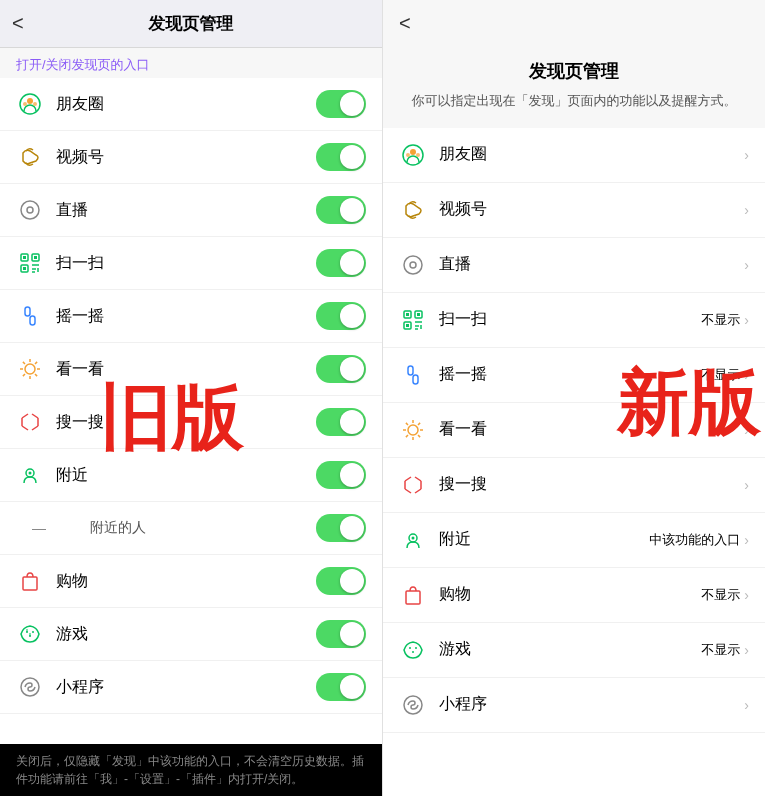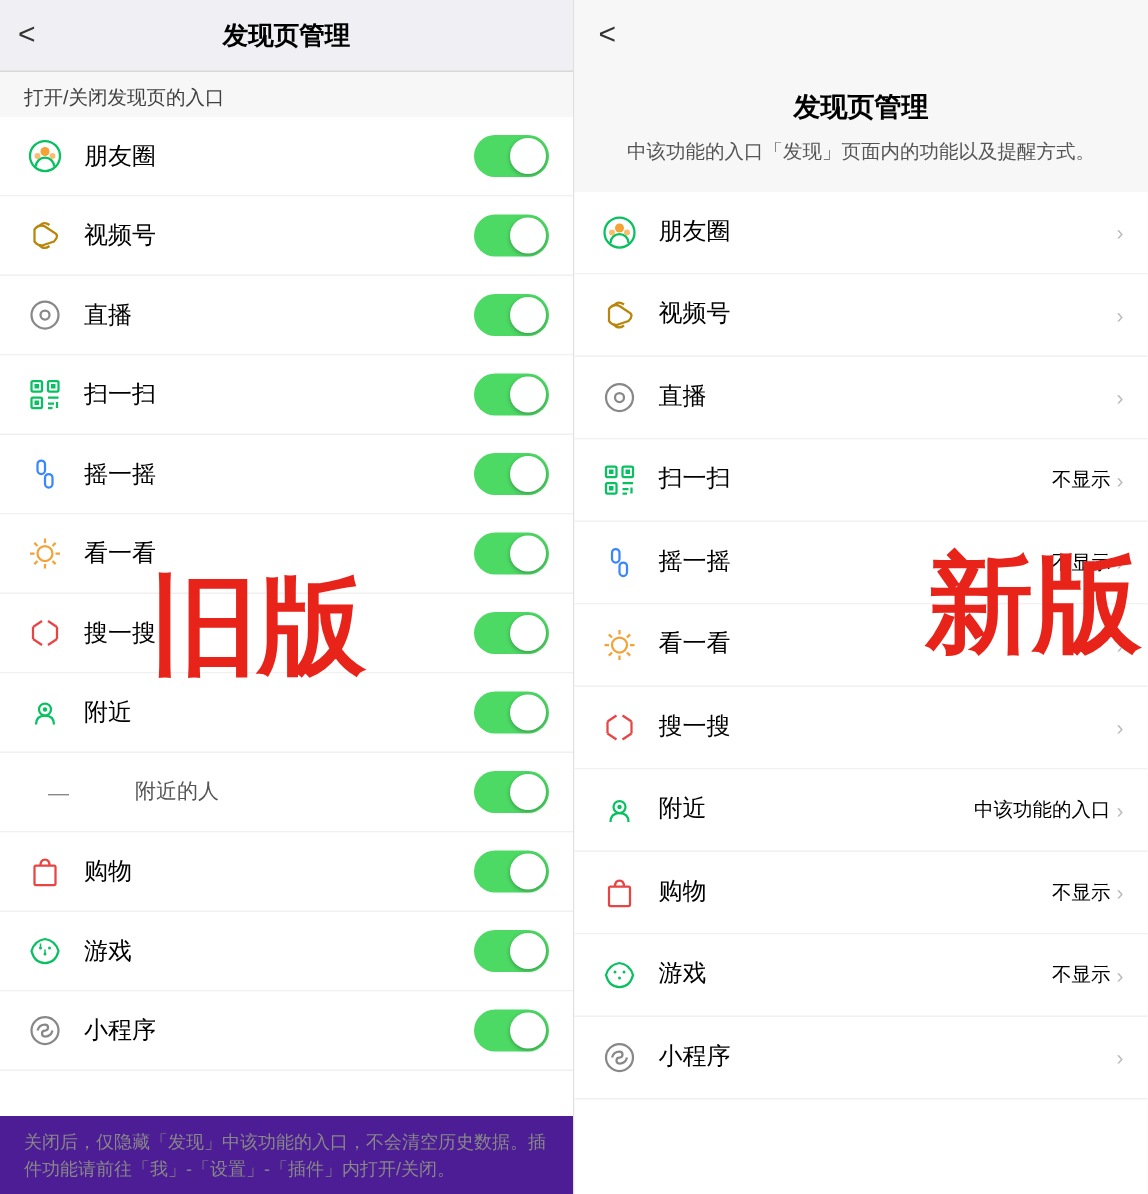--- a/index.html
+++ b/index.html
@@ -42,21 +42,21 @@
     }
 
     .left-header .title {
       font-size: 17px;
       font-weight: 600;
       color: #000;
     }
 
     .section-label {
       font-size: 13px;
-      color: #404040;
+      color: #8b5cf6;
       padding: 8px 16px 4px;
     }
 
     .menu-list {
       background: #fff;
       flex: 1;
       overflow-y: auto;
     }
 
     .menu-item {
@@ -101,21 +101,21 @@
       width: 24px;
       height: 24px;
       background: #fff;
       border-radius: 50%;
       top: 2px;
       right: 2px;
       box-shadow: 0 1px 3px rgba(0,0,0,0.3);
     }
 
     .footer-note {
-      background: #4c1d95;
+      background: #000000;
       padding: 8px 16px;
       font-size: 12px;
       color: #888;
       line-height: 1.5;
     }
 
     
     .watermark-left {
       position: absolute;
       left: 100px;
@@ -398,21 +398,21 @@
 
   <div class="watermark-left">旧版</div>
 </div>
 
 <div class="right-panel">
   <div class="right-header">
     <span class="back-btn">&lt;</span>
   </div>
   <div class="right-intro">
     <div class="title">发现页管理</div>
-    <div class="desc">中该功能的入口「发现」页面内的功能以及提醒方式。</div>
+    <div class="desc">你可以指定出现在「发现」页面内的功能以及提醒方式。</div>
   </div>
   <div class="right-menu">
 
     <div class="right-item">
       <div class="icon">
         <svg class="icon-svg" viewBox="0 0 24 24" fill="none">
           <circle cx="12" cy="12" r="10" stroke="#07c160" stroke-width="1.5"></circle>
           <circle cx="12" cy="9" r="3" fill="#f4a235"></circle>
           <path d="M6 19c0-3.3 2.7-6 6-6s6 2.7 6 6" stroke="#07c160" stroke-width="1.5" fill="none"></path>
           <circle cx="7" cy="12" r="2" fill="#f4a235" opacity="0.7"></circle>

